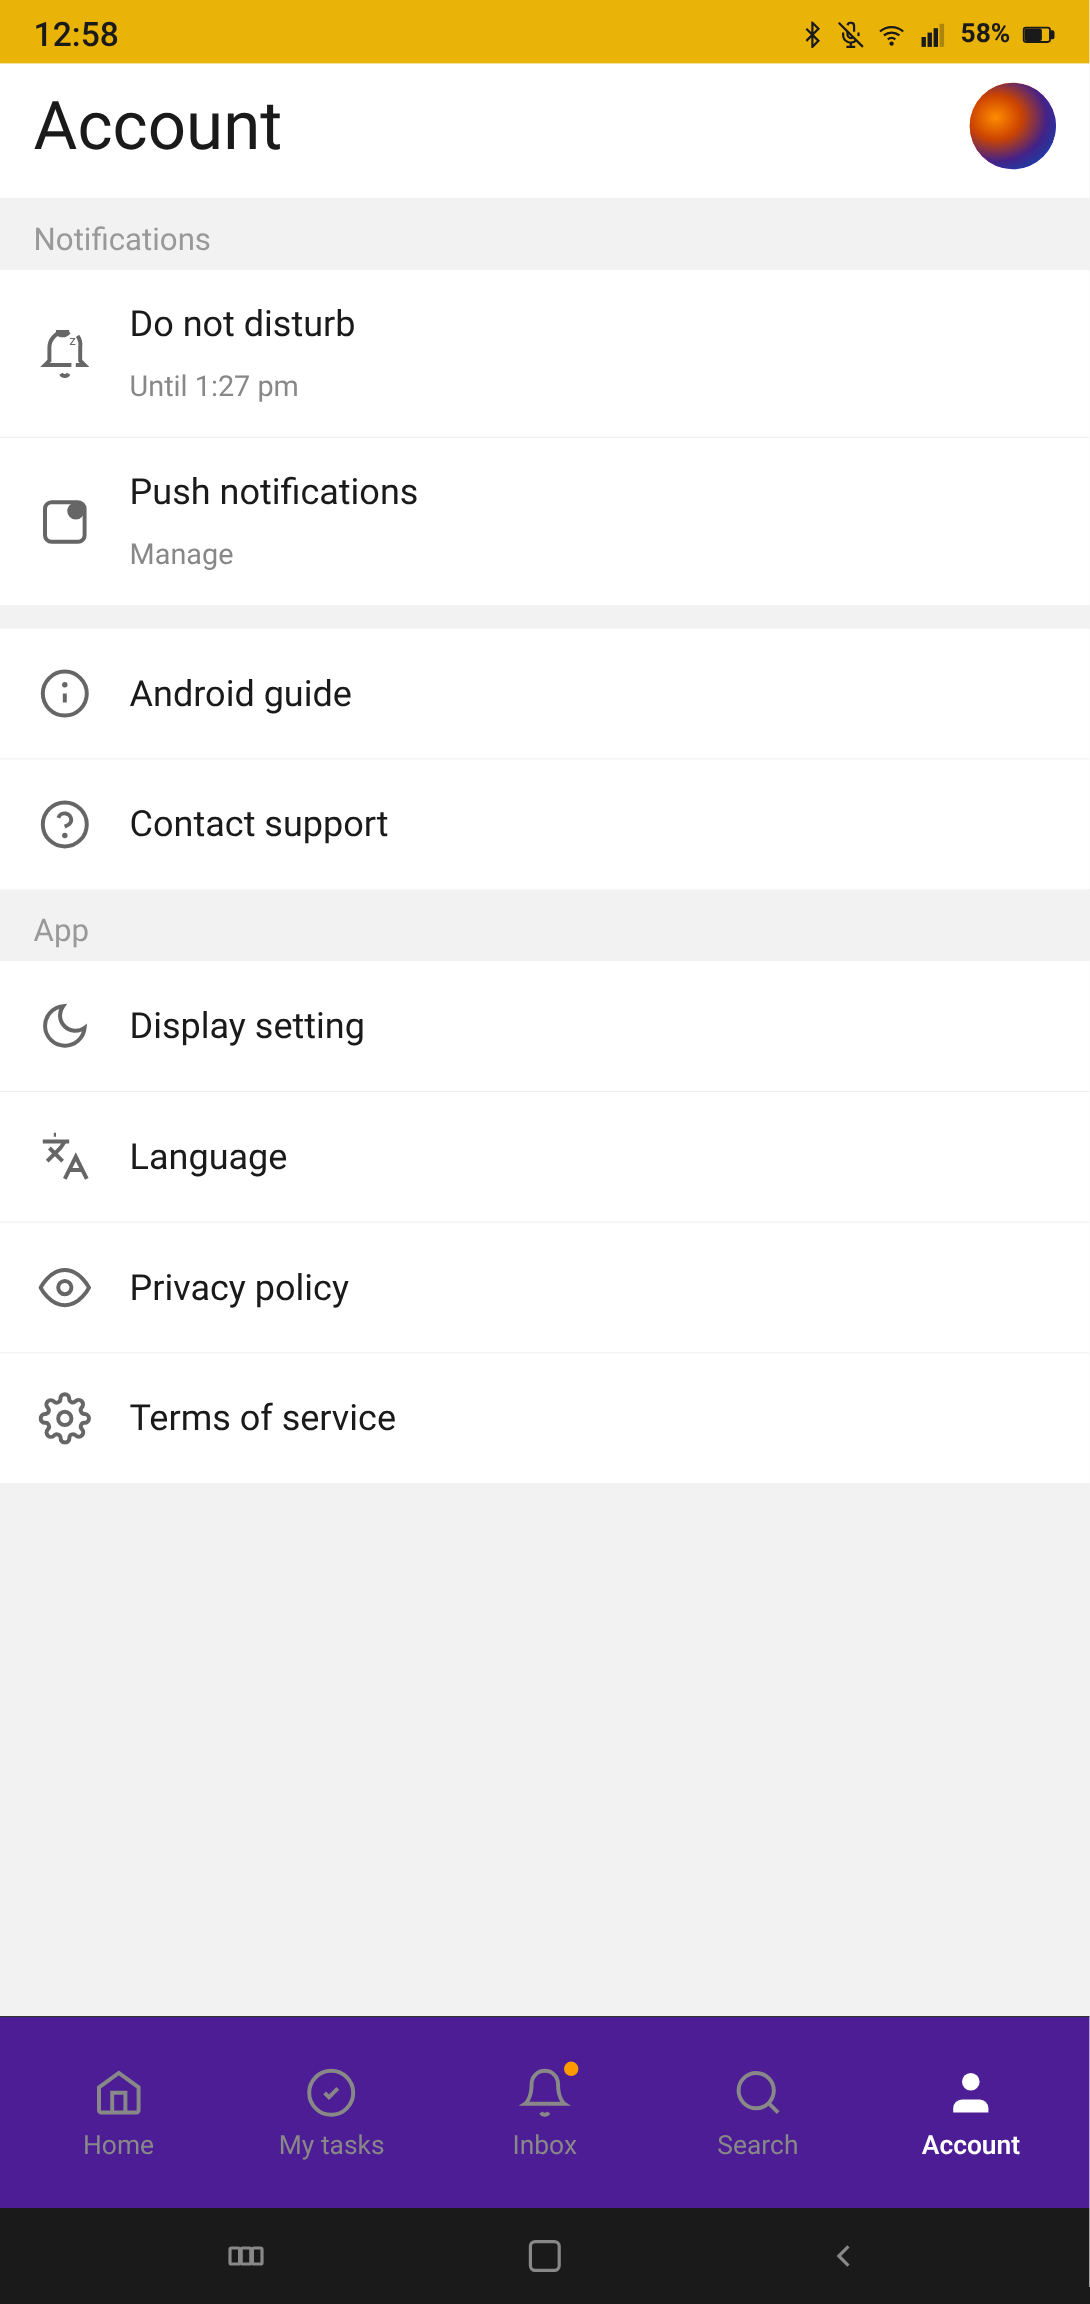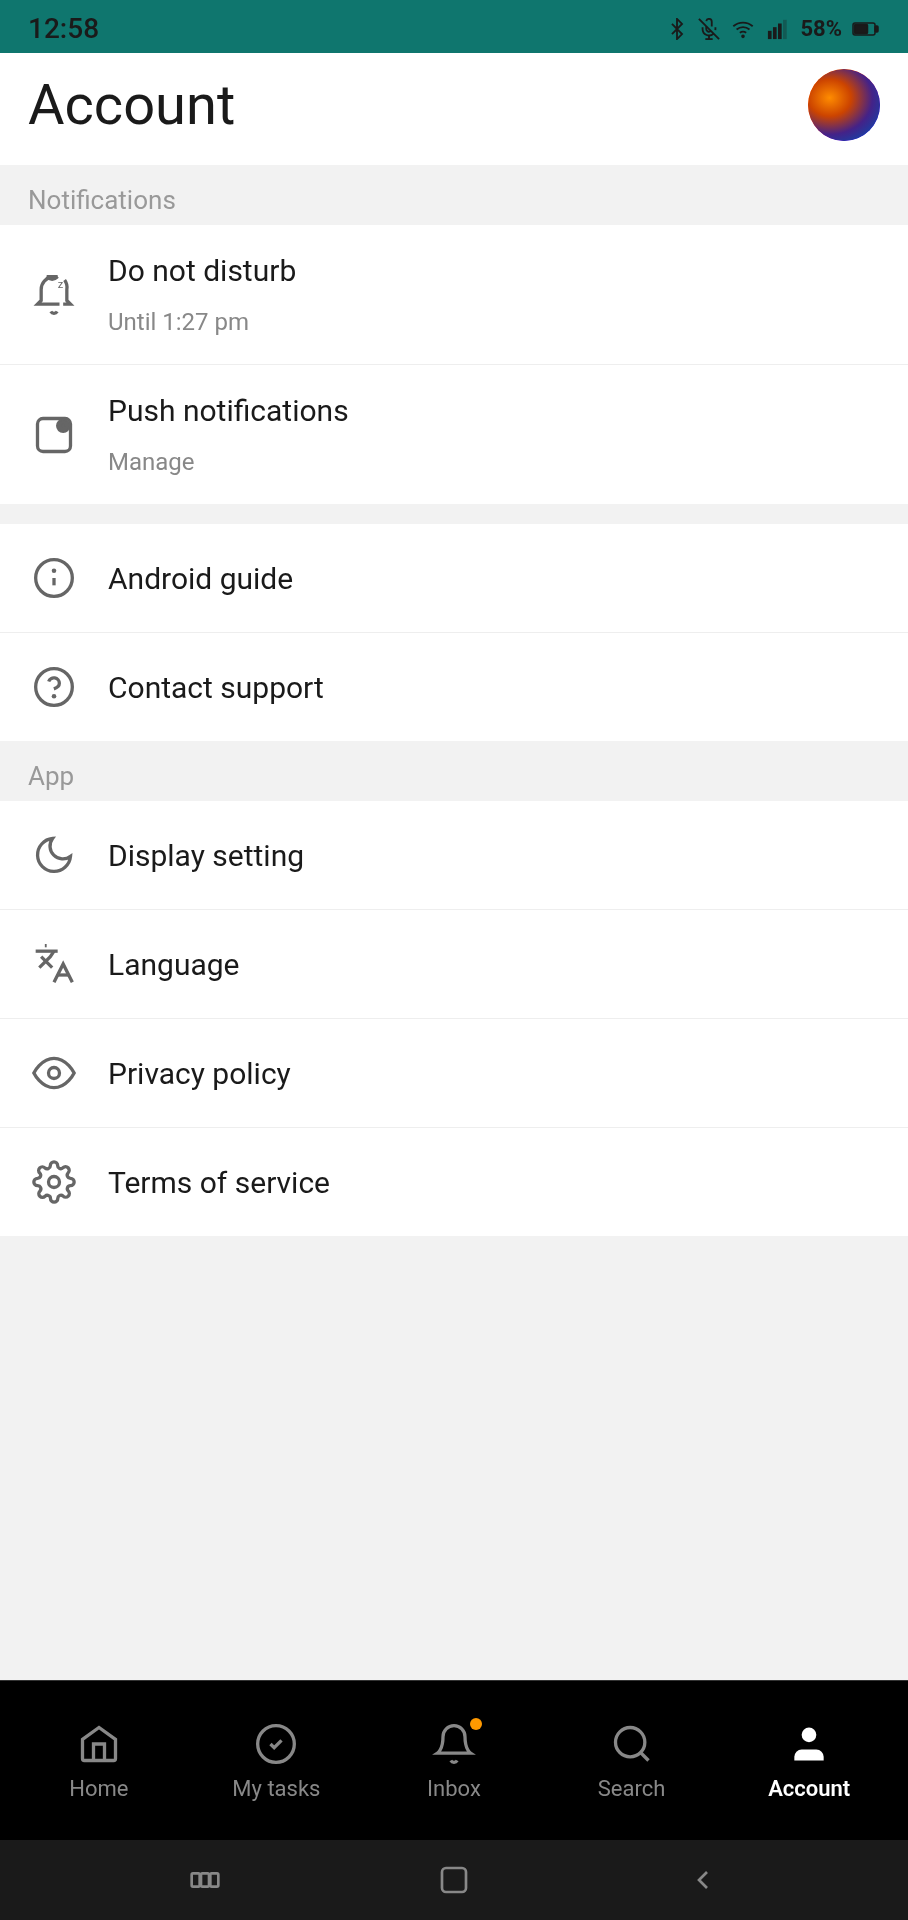--- a/index.html
+++ b/index.html
@@ -9,21 +9,21 @@
       width: 908px;
       min-height: 1920px;
       background: #f2f2f2;
       font-family: -apple-system, BlinkMacSystemFont, 'Segoe UI', Roboto, sans-serif;
       display: flex;
       flex-direction: column;
     }
 
     
     .status-bar {
-      background: #0f766e;
+      background: #eab308;
       padding: 12px 28px 8px 28px;
       display: flex;
       align-items: center;
       justify-content: space-between;
     }
     .status-time {
       font-size: 28px;
       font-weight: 500;
       color: #1a1a1a;
     }
@@ -122,21 +122,21 @@
     }
 
     
     .content-spacer {
       flex: 1;
       background: #f2f2f2;
     }
 
     
     .bottom-nav {
-      background: #000000;
+      background: #4c1d95;
       height: 160px;
       display: flex;
       align-items: center;
       justify-content: space-around;
       padding: 0 10px;
       border-top: 1px solid #333;
     }
     .nav-item {
       display: flex;
       flex-direction: column;

